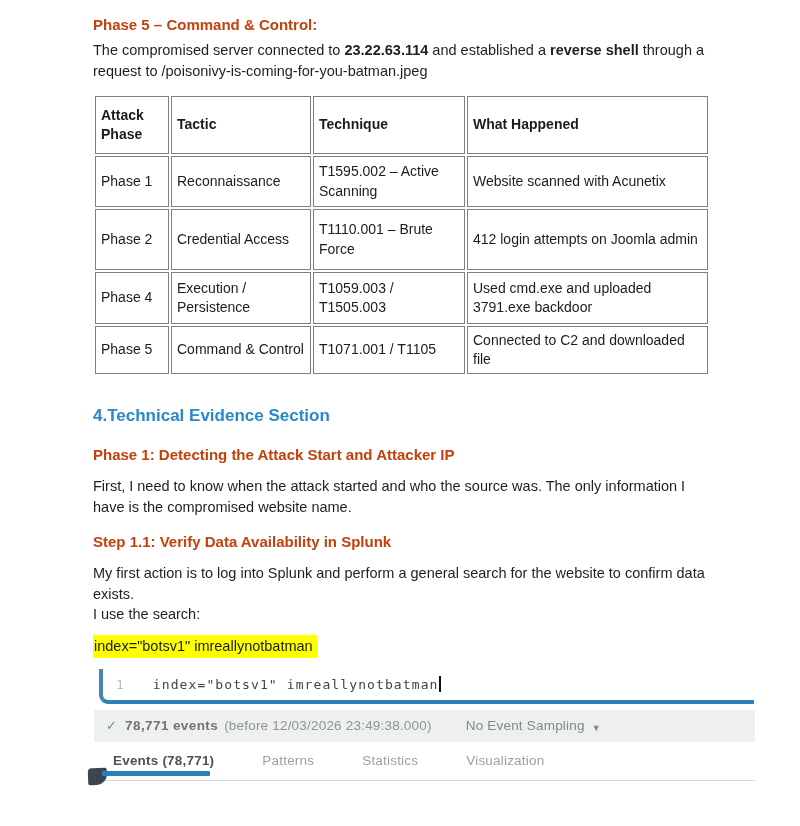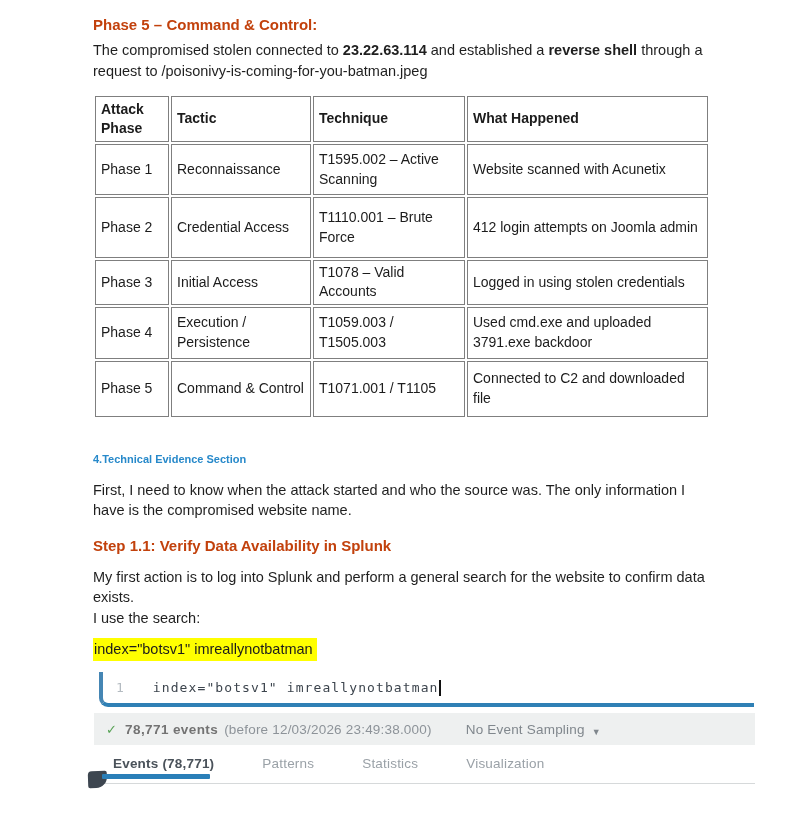--- a/index.html
+++ b/index.html
@@ -14,21 +14,21 @@
   
   .h-bold {
     margin:0; font-size:15px; font-weight:bold; color:#c2410c; line-height:20px;
   }
   .p-body {
     margin:5px 0 0; font-size:14.5px; line-height:20.5px; color:#1f1f1f;
     white-space:pre-line; max-width:630px;
   }
   .b { font-weight:bold; }
   .section-blue {
-    margin:30px 0 0; font-size:11px; font-weight:bold; color:#2789ca; line-height:20px;
+    margin:30px 0 0; font-size:17px; font-weight:bold; color:#2789ca; line-height:20px;
   }
   .phase1-h { margin:19px 0 0; }
   .p-gap { margin-top:11px; }
   .step-h { margin-top:15px; }
 
   
   table.attack {
     margin-top:13px; border-collapse:separate; border-spacing:2px;
     width:617px; table-layout:fixed; font-size:14px; color:#1c1c1c;
   }
@@ -94,79 +94,74 @@
     background:#3d4650; border-radius:4px 2px 11px 2px; transform:rotate(-2deg);
   }
 </style>
 </head>
 <body>
 
 <div class="page">
 
   <h3 class="h-bold">Phase 5 – Command &amp; Control:</h3>
 
-  <p class="p-body"><span>The compromised stolen connected to </span><span class="b">23.22.63.114</span><span> and established a </span><span class="b">reverse shell</span><span> through a
+  <p class="p-body"><span>The compromised server connected to </span><span class="b">23.22.63.114</span><span> and established a </span><span class="b">reverse shell</span><span> through a
 request to /poisonivy-is-coming-for-you-batman.jpeg</span></p>
 
   <table class="attack">
     <colgroup>
       <col style="width:74px">
         <col style="width:140px">
         <col style="width:152px">
         <col style="width:241px">
     </colgroup>
     <tbody>
-        <tr style="height:46px">
+        <tr style="height:58px">
       <th>Attack
 Phase</th>
       <th>Tactic</th>
       <th>Technique</th>
       <th>What Happened</th>
     </tr>
     <tr style="height:51px">
       <td>Phase 1</td>
       <td>Reconnaissance</td>
       <td>T1595.002 – Active
 Scanning</td>
       <td>Website scanned with Acunetix</td>
     </tr>
     <tr style="height:61px">
       <td>Phase 2</td>
       <td>Credential Access</td>
       <td>T1110.001 – Brute
 Force</td>
       <td>412 login attempts on Joomla admin</td>
-    </tr>
-    <tr style="height:31px">
-      <td>Phase 3</td>
-      <td>Initial Access</td>
-      <td>T1078 – Valid Accounts</td>
-      <td>Logged in using stolen credentials</td>
     </tr>
     <tr style="height:52px">
       <td>Phase 4</td>
       <td>Execution /
 Persistence</td>
       <td>T1059.003 /
 T1505.003</td>
       <td>Used cmd.exe and uploaded
 3791.exe backdoor</td>
     </tr>
-    <tr style="height:56px">
+    <tr style="height:48px">
       <td>Phase 5</td>
       <td>Command &amp; Control</td>
       <td>T1071.001 / T1105</td>
       <td>Connected to C2 and downloaded
 file</td>
     </tr>
   </tbody>
     </table>
 
   <h3 class="section-blue">4.Technical Evidence Section</h3>
 
+  <h3 class="h-bold phase1-h">Phase 1: Detecting the Attack Start and Attacker IP</h3>
 
   <p class="p-body p-gap">First, I need to know when the attack started and who the source was. The only information I
 have is the compromised website name.</p>
 
   <h3 class="h-bold step-h">Step 1.1: Verify Data Availability in Splunk</h3>
 
   <p class="p-body p-gap">My first action is to log into Splunk and perform a general search for the website to confirm data
 exists.
 I use the search:</p>
 

